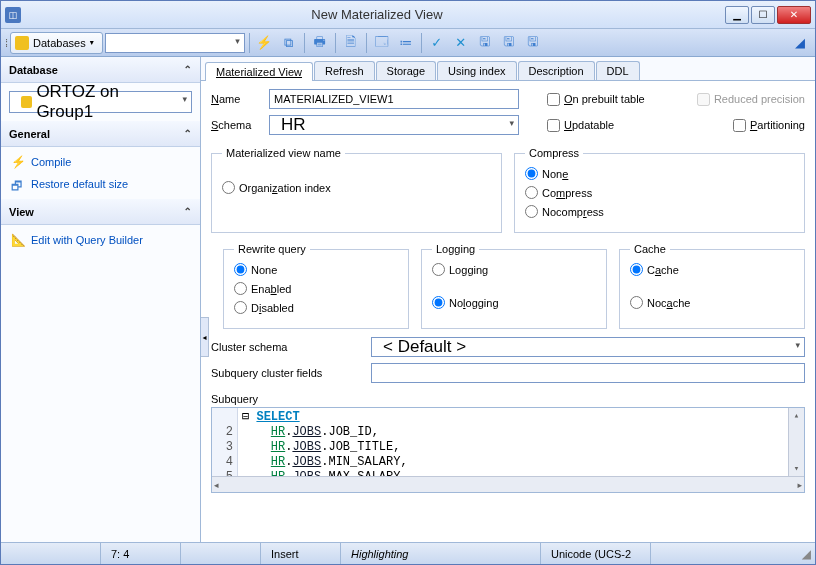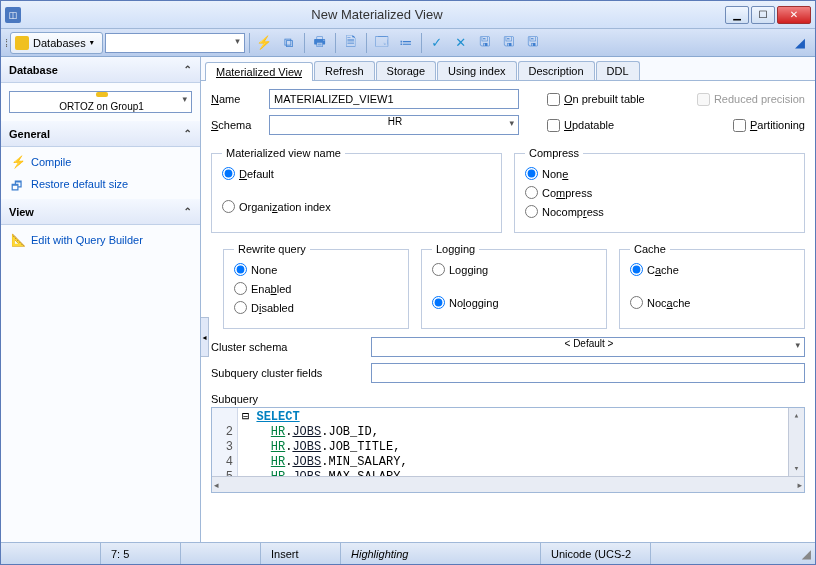--- a/index.html
+++ b/index.html
@@ -10,21 +10,21 @@
   .titlebar .app-icon { width: 16px; height: 16px; background: #4a78c0; font-size: 9px; color:#fff; text-align:center; line-height:16px; border-radius:2px; margin-right: 8px; }
   .titlebar .title-text { flex: 1; text-align: center; font-size: 13px; color: #333; }
   .winbtns { display: flex; gap: 2px; }
   .winbtn { width: 24px; height: 18px; border: 1px solid #708cb8; background: linear-gradient(to bottom,#f0f6ff,#d0e0f4); border-radius:2px; display:flex; align-items:center; justify-content:center; font-size:10px; cursor:pointer; }
   .winbtn.close { background: linear-gradient(to bottom,#f08080,#d02020); color:#fff; border-color:#a03030; width:34px; }
   
   
   .toolbar { height: 28px; background: linear-gradient(to bottom,#d8e4f8,#b8ccec); border-bottom: 1px solid #8aa8d0; display:flex; align-items:center; padding: 0 4px; gap:2px; }
   .db-btn { height: 22px; padding: 0 8px 0 4px; border: 1px solid #8aa8d0; background: linear-gradient(to bottom,#fafcff,#e4ecf8); border-radius:3px; display:flex; align-items:center; gap:4px; font-size:11px; cursor:pointer; }
   .db-btn .db-icon { width:14px; height:14px; background:#f0c020; border-radius:2px; }
-  .combo { height: 20px; border: 1px solid #7a98c8; background:#fff; padding:0 18px 0 20px; font-size:10px; position:relative; cursor:pointer;flex-direction:column; }
+  .combo { height: 20px; border: 1px solid #7a98c8; background:#fff; padding:0 18px 0 11px; font-size:17px; position:relative; cursor:pointer; }
   .combo::after { content:"▾"; position:absolute; right:4px; top:2px; font-size:9px; color:#555; }
   .tool-icon { width:22px; height:22px; display:flex; align-items:center; justify-content:center; font-size:13px; cursor:pointer; border-radius:2px; }
   .sep { width:1px; height:20px; background:#8aa8d0; margin:0 2px; }
   
   
   .main { display:flex; height: calc(565px - 28px - 28px - 22px - 2px); }
   
   
   .leftpanel { width: 200px; background:#fafcff; border-right: 1px solid #a0b8d8; display:flex; flex-direction:column; }
   .section-header { height:26px; background: linear-gradient(to bottom,#f4f8ff,#e0e8f8); border-bottom:1px solid #c0d0e8; display:flex; align-items:center; padding:0 8px; font-weight:bold; font-size:11px; justify-content:space-between; }
@@ -201,24 +201,20 @@
         <label class="chk" style="margin-left:auto;">
           <input type="checkbox" style="">
             <span><u>P</u>artitioning</span>
         </label>
       </div>
 
       <div class="groups-row">
         <fieldset>
           <legend>Materialized view name</legend>
           <div class="radio-grp">
-            <label>
-                <input type="radio" name="mvt" checked="" style="">
-                <span><u>D</u>efault</span>
-              </label>
             <div style="height:14px;"></div>
             <label>
                 <input type="radio" name="mvt" style="">
                 <span>Organi<u>z</u>ation index</span>
               </label>
           </div>
         </fieldset>
         <fieldset>
           <legend>Compress</legend>
           <div class="radio-grp">
@@ -323,19 +319,19 @@
             <span>▸</span>
           </div>
       </div>
 
     </div>
   </div>
 </div>
 
 <div class="statusbar">
   <div class="cell" style="width:100px;"></div>
-  <div class="cell" style="width:80px;">7:   5</div>
+  <div class="cell" style="width:80px;">7:   4</div>
   <div class="cell" style="width:80px;"></div>
   <div class="cell" style="width:80px;">Insert</div>
   <div class="cell" style="width:200px;font-style:italic;">Highlighting</div>
   <div class="cell" style="width:110px;">Unicode (UCS-2</div>
   <div class="grip">◢</div>
 </div>
 
 </body></html>

